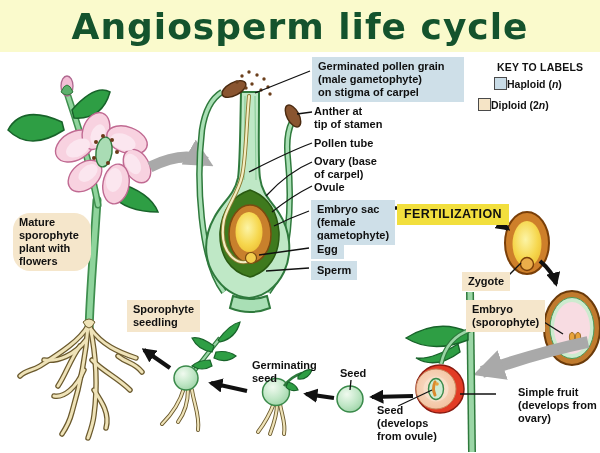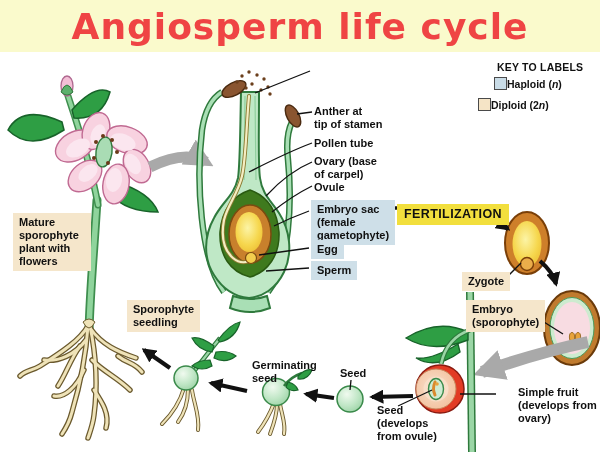--- a/index.html
+++ b/index.html
@@ -5,21 +5,21 @@
   html,body{margin:0;padding:0;background:#888;}
   .slide{
     position:relative;width:600px;height:453px;background:#fff;overflow:hidden;
     font-family:"Liberation Sans", sans-serif;
   }
   .title-bar{
     position:absolute;left:0;top:0;width:600px;height:52px;background:#FAFACC;
     display:flex;align-items:center;justify-content:center;
   }
   .title-bar h1{
-    margin:4px;font-family:"DejaVu Sans", sans-serif;font-size:36px;font-weight:bold;color:#ef4444;
+    margin:4px;font-family:"DejaVu Sans", sans-serif;font-size:36px;font-weight:bold;color:#14532d;
     letter-spacing:1px;
   }
   svg.art{position:absolute;left:0;top:0;z-index:1;}
   .lbl{
     position:absolute;z-index:2;font-weight:bold;font-size:11px;line-height:1.18;
     color:#101010;white-space:pre-line;
   }
   .box-blue{background:#CEDFE8;padding:3px 6px;}
   .box-tan{background:#F5E6CB;padding:3px 6px;}
   .fert{background:#F2DF3D;font-size:12.5px;padding:3px 7px;letter-spacing:.4px;}
@@ -284,20 +284,23 @@
     <g stroke="#111" stroke-width="4.2" fill="none">
       <path d="M494,219 L508,229" marker-end="url(#mB)"></path>
       <path d="M540,261 Q553,272 556,284" marker-end="url(#mB)"></path>
       <path d="M413,396 L372,397" marker-end="url(#mB)"></path>
       <path d="M334,398 L306,394" marker-end="url(#mB)"></path>
       <path d="M247,391 L211,383" marker-end="url(#mB)"></path>
       <path d="M170,368 L144,350" marker-end="url(#mB)"></path>
     </g>
   </svg>
 
+  <div class="lbl box-blue" style="left:312px;top:57px;width:140px;">Germinated pollen grain
+(male gametophyte)
+on stigma of carpel</div>
 
   <div class="lbl key-title" style="left:497px;top:61px;">KEY TO LABELS</div>
   <div class="key-item" style="left:494px;top:77px;">
     <span class="swatch swatch-haploid"></span>
     <span><span>Haploid (</span><span class="it">n</span><span>)</span></span>
   </div>
   <div class="key-item" style="left:478px;top:98px;">
     <span class="swatch swatch-diploid"></span>
     <span><span>Diploid (2</span><span class="it">n</span><span>)</span></span>
   </div>
@@ -308,21 +311,21 @@
   <div class="lbl" style="left:314px;top:155px;">Ovary (base
 of carpel)</div>
   <div class="lbl" style="left:314px;top:181px;">Ovule</div>
   <div class="lbl fert" style="left:397px;top:204px;">FERTILIZATION</div>
   <div class="lbl box-blue" style="left:311px;top:200px;width:72px;">Embryo sac
 (female
 gametophyte)</div>
   <div class="lbl box-blue" style="left:311px;top:240px;">Egg</div>
   <div class="lbl box-blue" style="left:311px;top:261px;">Sperm</div>
 
-  <div class="lbl box-tan" style="left:13px;top:213px;width:66px;">Mature
+  <div class="lbl box-tan" style="left:13px;top:213px;width:66px;border-radius:17px;">Mature
 sporophyte
 plant with
 flowers</div>
   <div class="lbl box-tan" style="left:462px;top:272px;">Zygote</div>
   <div class="lbl box-tan" style="left:466px;top:300px;">Embryo
 (sporophyte)</div>
   <div class="lbl box-tan" style="left:127px;top:300px;">Sporophyte
 seedling</div>
 
   <div class="lbl" style="left:252px;top:359px;">Germinating

